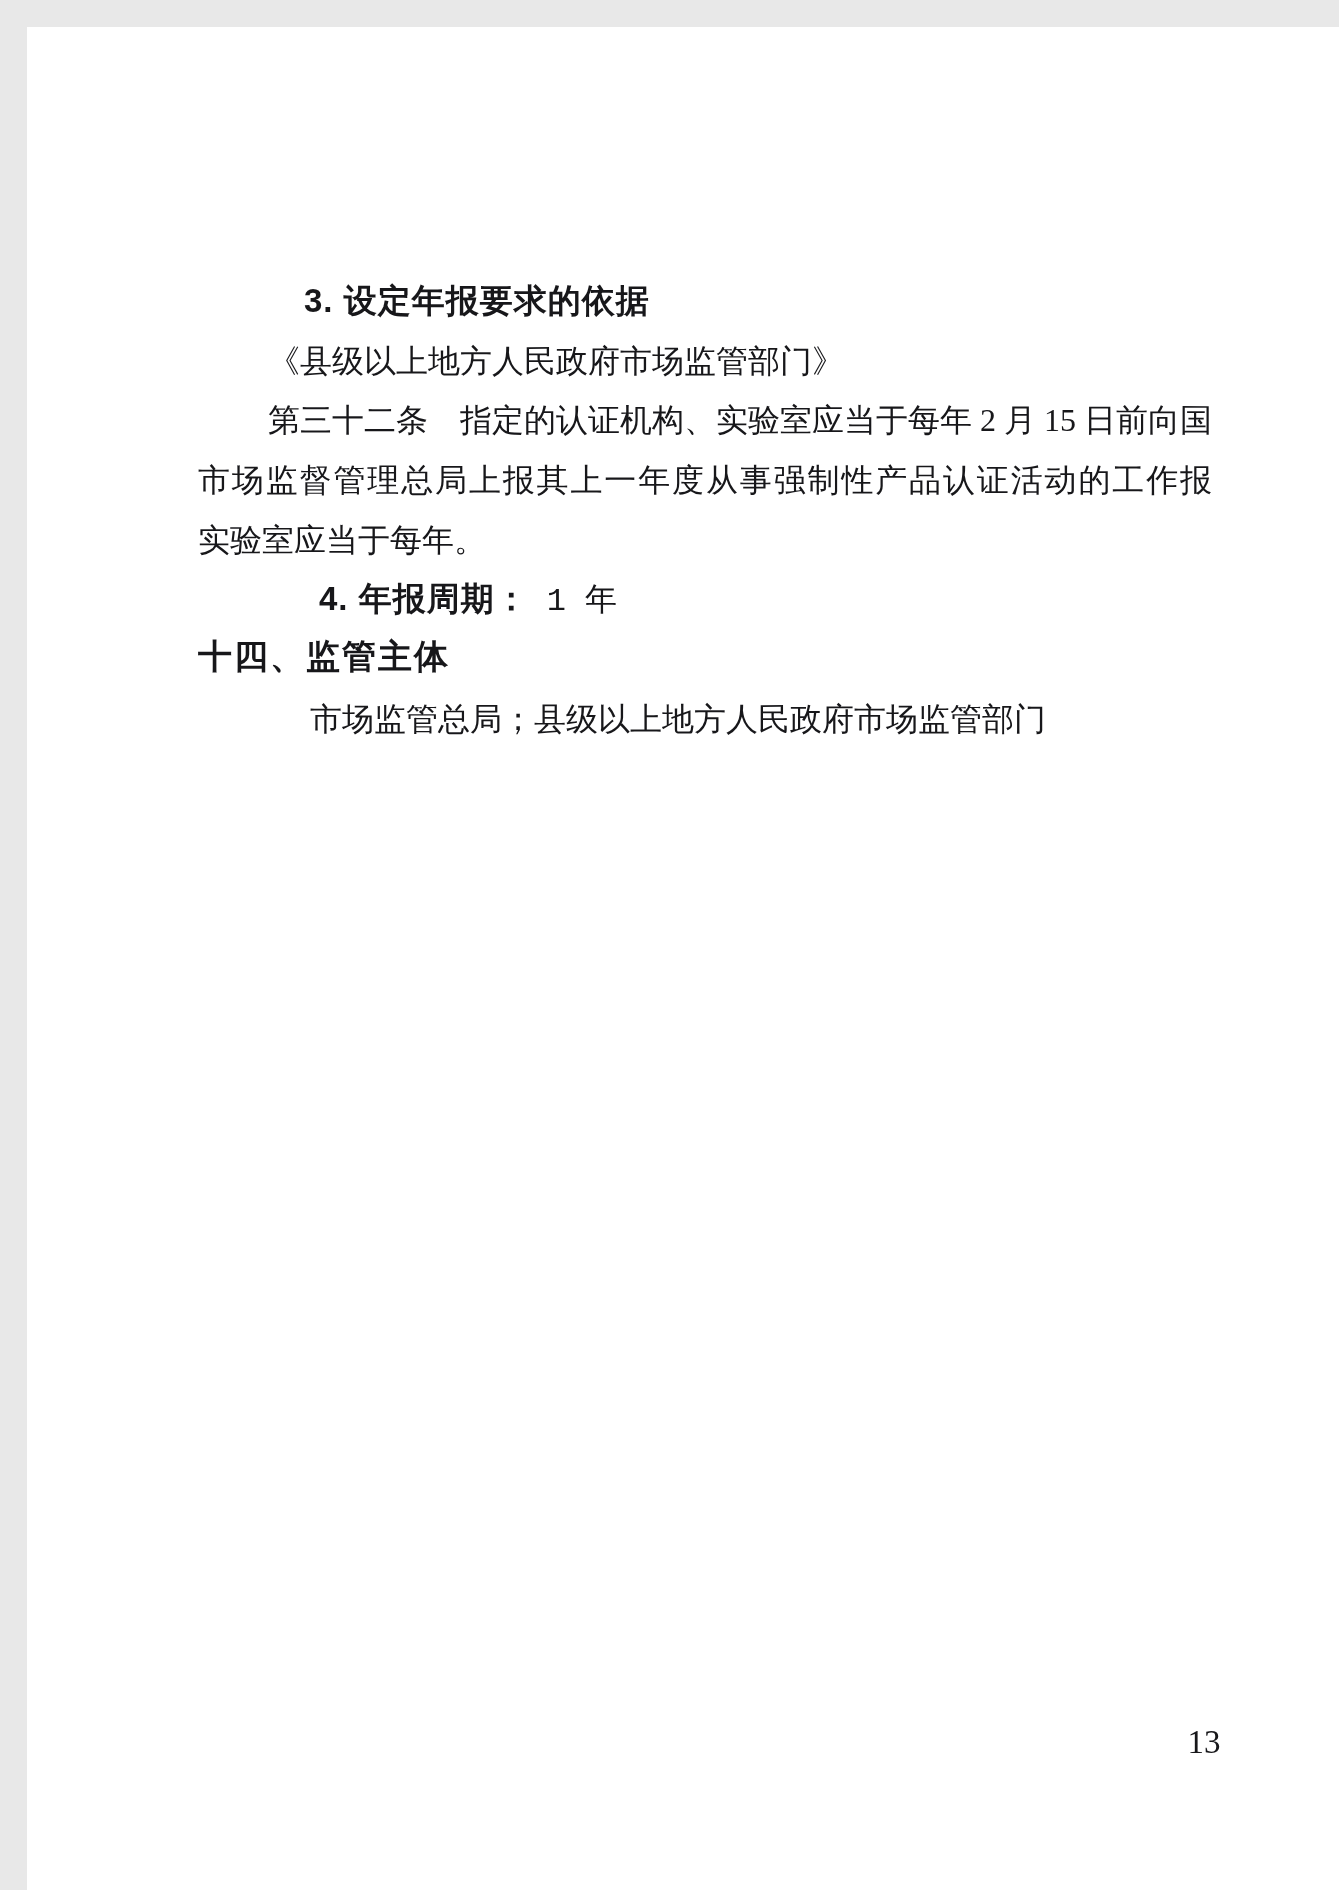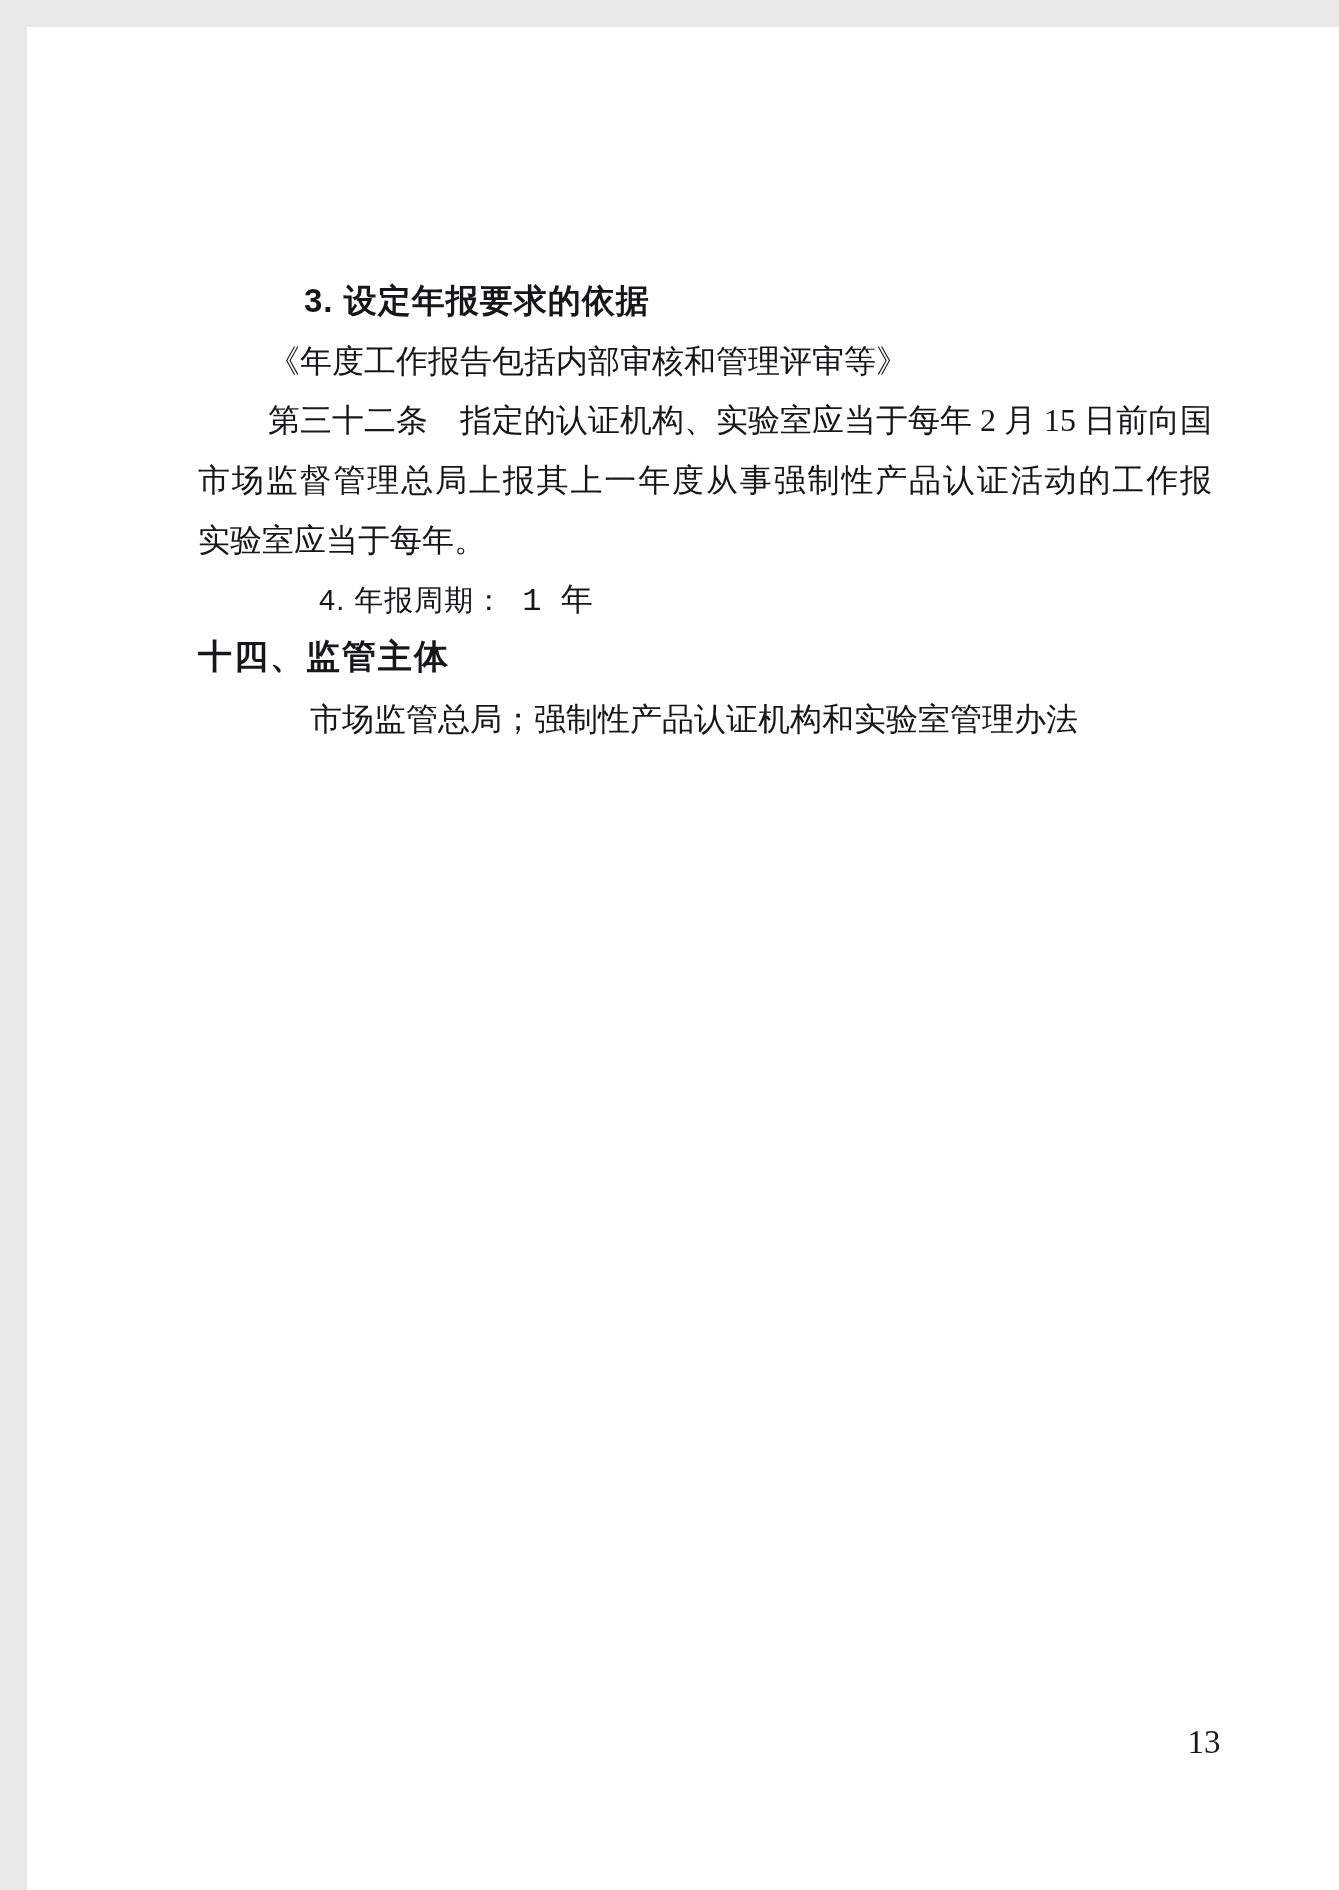--- a/index.html
+++ b/index.html
@@ -55,22 +55,22 @@
   .ind2 { text-indent: 70px; }
   .ind3 { text-indent: 112px; }
 
   .just {
     text-align: justify;
     text-align-last: justify;
   }
 
   .mixed-label {
     font-family: "Liberation Sans", sans-serif;
-    font-weight: 400;
-    font-size: 29px;
+    font-weight: 700;
+    font-size: 33px;
     letter-spacing: 1px;
   }
   .mixed-value {
     font-family: Liberation Mono, monospace;
     font-weight: 400;
     font-size: 32px;
   }
 
   .page-number {
     position: absolute;
@@ -86,33 +86,33 @@
 </style>
 </head>
 <body>
 
 <div class="page">
 
   <main class="doc">
 
     <div class="line h-item">3. 设定年报要求的依据</div>
 
-    <div class="line ind2">《年度工作报告包括内部审核和管理评审等》</div>
+    <div class="line ind2">《县级以上地方人民政府市场监管部门》</div>
 
     <div class="line ind2 just">第三十二条　指定的认证机构、实验室应当于每年 2 月 15 日前向国家</div>
 
     <div class="line just">市场监督管理总局上报其上一年度从事强制性产品认证活动的工作报告，</div>
 
 
     <div class="line">实验室应当于每年。</div>
 
     <div class="line ind3"><span class="mixed-label">4. 年报周期：</span><span class="mixed-value">1 年</span></div>
 
     <div class="line h-sec">十四、监管主体</div>
 
-    <div class="line ind3">市场监管总局；强制性产品认证机构和实验室管理办法</div>
+    <div class="line ind3">市场监管总局；县级以上地方人民政府市场监管部门</div>
 
 
   </main>
 
   <div class="page-number">13</div>
 
 </div>
 
 </body></html>

